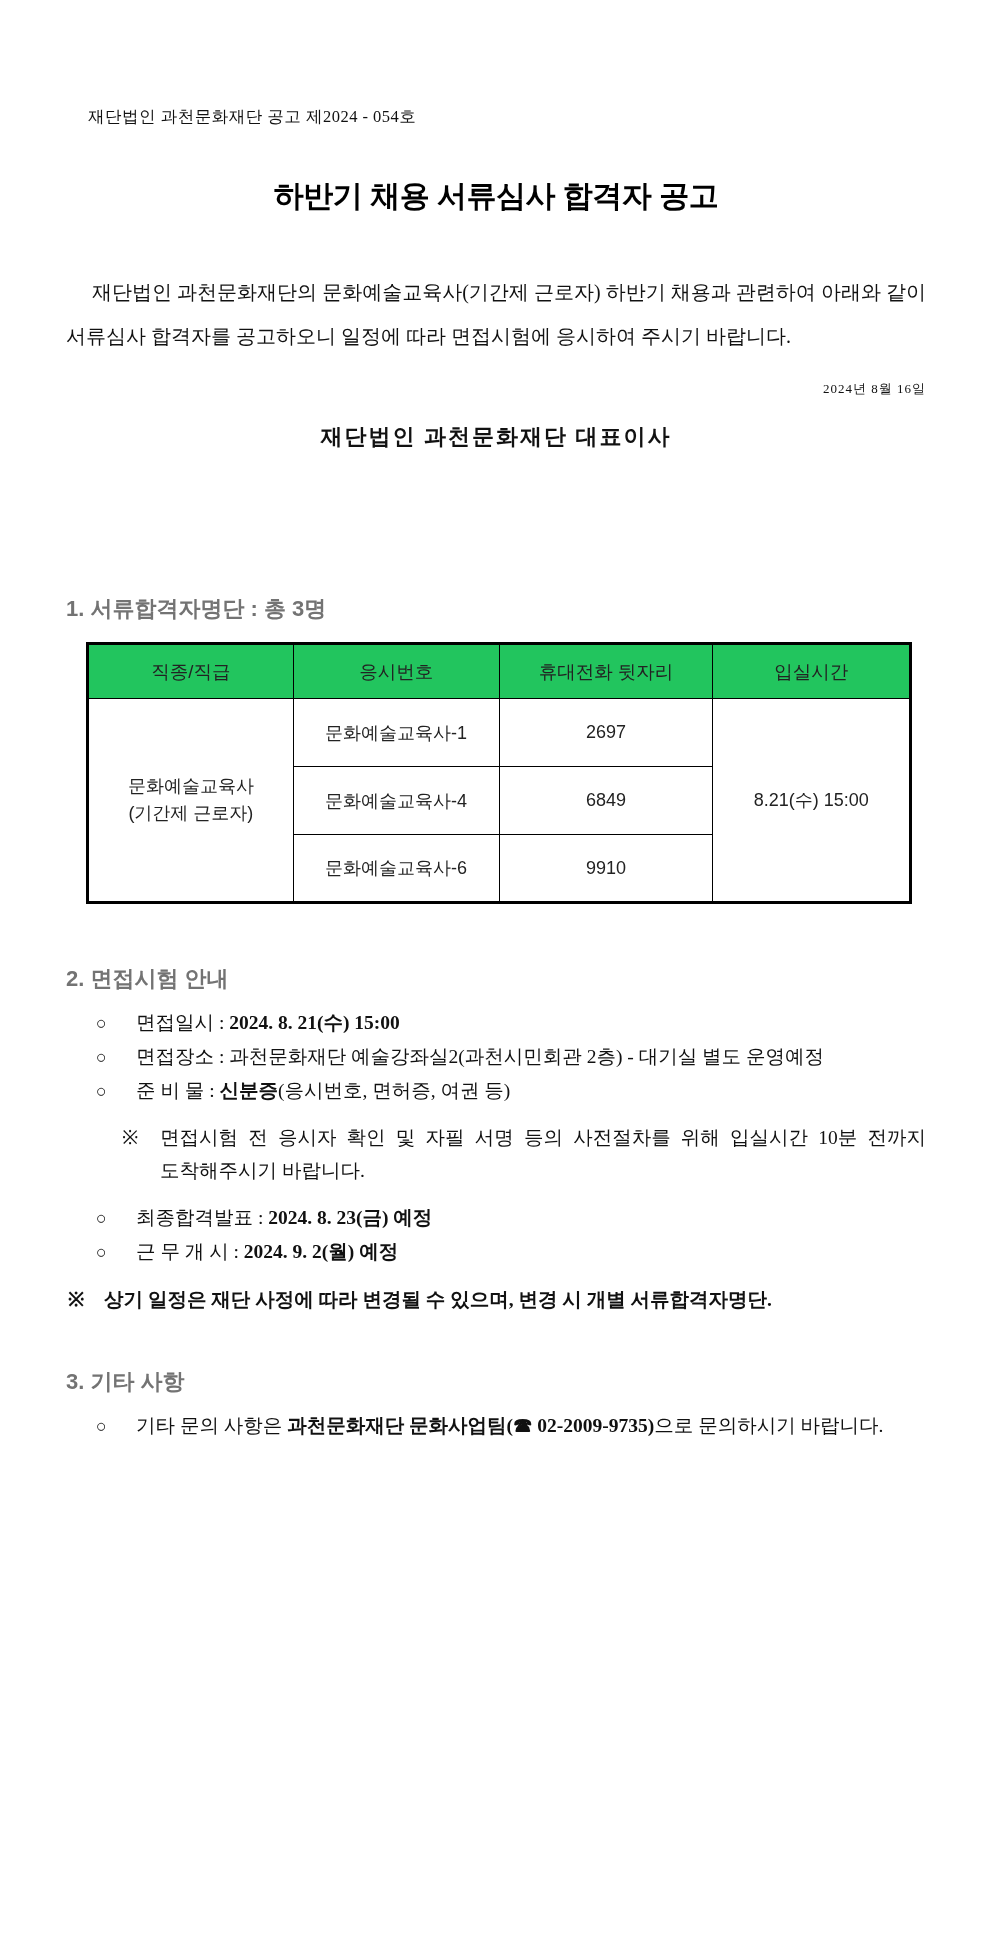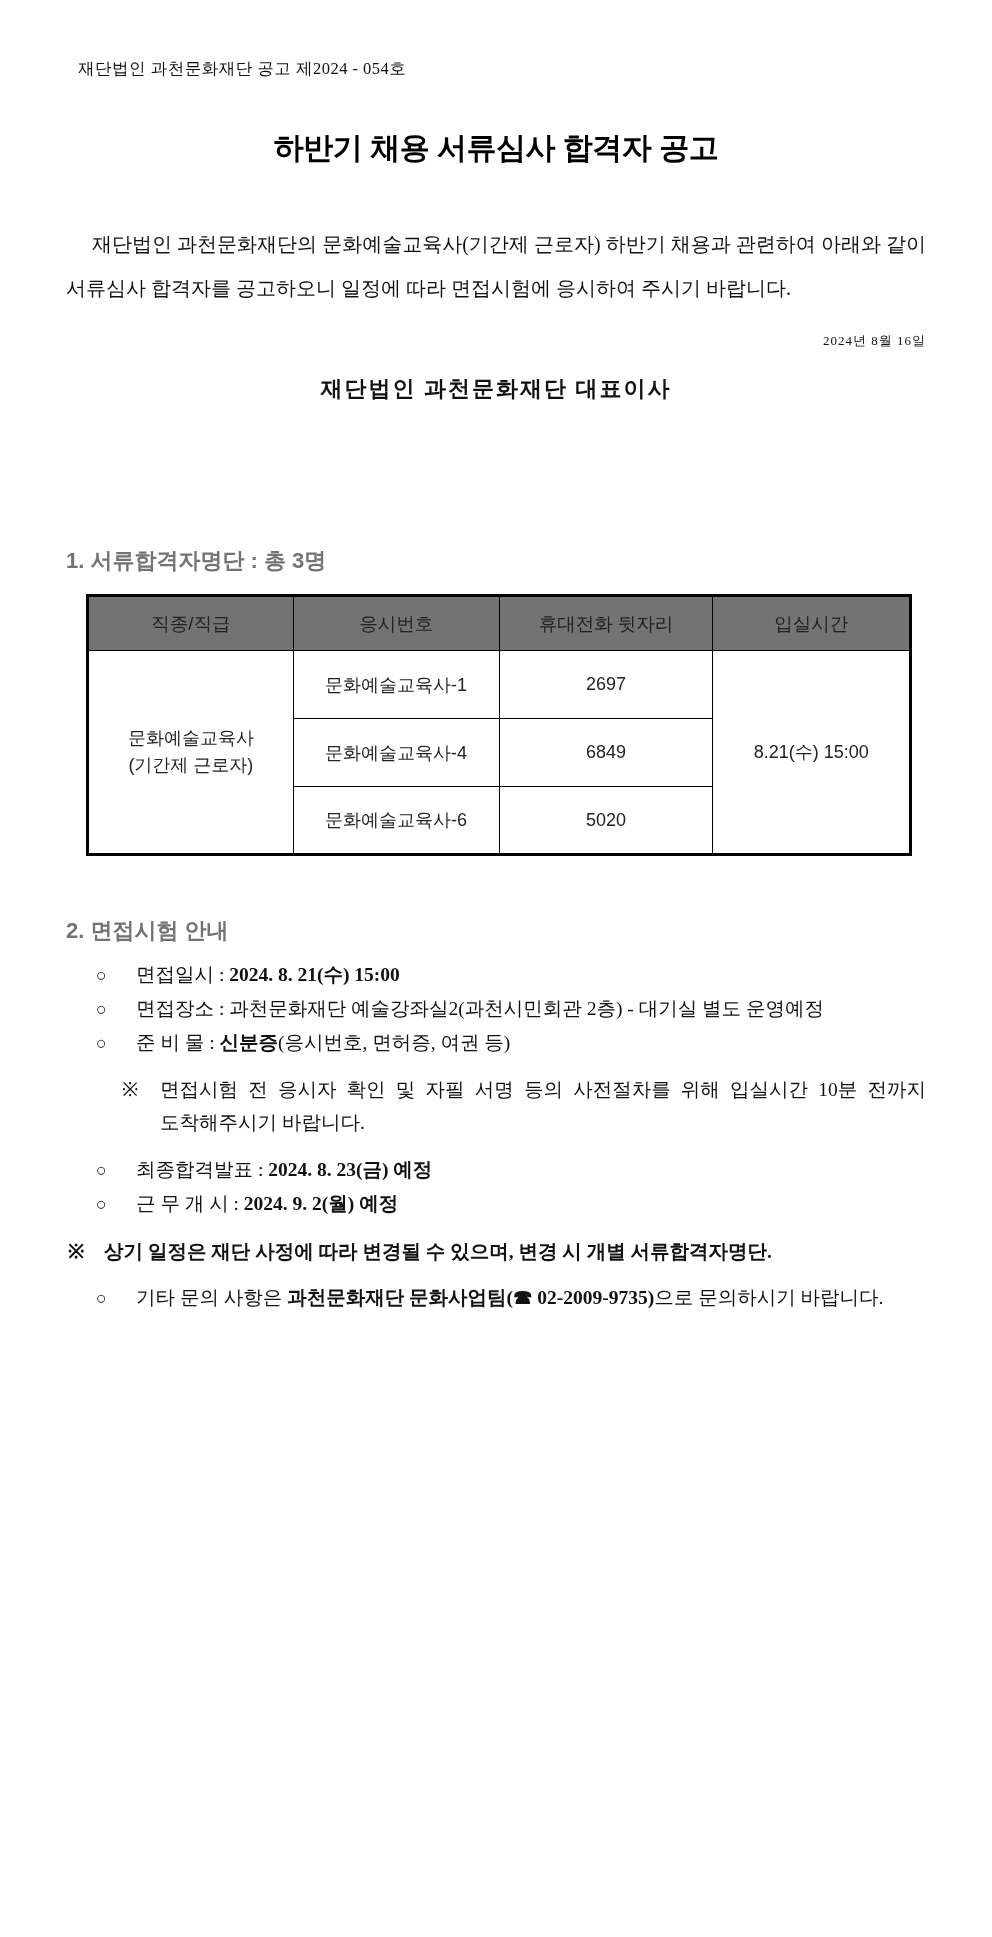--- a/index.html
+++ b/index.html
@@ -4,21 +4,21 @@
 <style>
   * { margin:0; padding:0; box-sizing:border-box; }
   html, body { background:#ffffff; }
   body {
     width:992px; height:1937px; margin:0 auto;
     font-family:"Liberation Serif","DejaVu Serif",serif;
     color:#111; overflow:hidden;
   }
   .content { padding:0 66px; }
 
-  .notice-no { padding-top:58px; font-size:16.5px; letter-spacing:.5px; margin-left:12px; }
+  .notice-no { padding-top:106px; font-size:16.5px; letter-spacing:.5px; margin-left:22px; }
 
   .title {
     margin-top:40px; text-align:center;
     font-family:"Liberation Sans","DejaVu Sans",sans-serif;
     font-weight:800; font-size:30px; line-height:56px;
     letter-spacing:-.5px; color:#000;
   }
   .title span { display:block; }
 
   .intro {
@@ -37,21 +37,21 @@
   .sec2 { margin-top:60px; }
   .sec3 { margin-top:50px; }
 
   .pass-table {
     margin-top:18px; margin-left:20px; width:826px;
     border-collapse:collapse; border:3px solid #000;
     font-family:"Liberation Sans","DejaVu Sans",sans-serif;
     font-size:18px; color:#222; text-align:center;
   }
   .pass-table th, .pass-table td { border:1.5px solid #000; }
-  .pass-table thead tr { height:55px; background:#737373; }
+  .pass-table thead tr { height:55px; background:#22c55e; }
   .pass-table thead th { font-weight:normal; font-size:18.5px; }
   .pass-table tbody tr { height:68px; }
   .job-cell span { display:block; line-height:27px; }
 
   .bullets { margin-top:12px; }
   .bullet {
     display:flex; margin-left:30px; line-height:34px; font-size:19.5px; word-break:keep-all;
   }
   .b-mark { width:40px; flex:none; font-size:18px; }
   .bullet b { font-weight:bold; }
@@ -113,21 +113,21 @@
         <td>문화예술교육사-1</td>
         <td>2697</td>
         <td rowspan="3">8.21(수) 15:00</td>
       </tr>
       <tr>
         <td>문화예술교육사-4</td>
         <td>6849</td>
       </tr>
       <tr>
         <td>문화예술교육사-6</td>
-        <td>5020</td>
+        <td>9910</td>
       </tr>
     </tbody>
   </table>
 
   <h2 class="sec-heading sec2">2. 면접시험 안내</h2>
 
   <div class="bullets">
 
     <div class="bullet">
       <span class="b-mark">○</span>
@@ -159,20 +159,21 @@
       <span><span>근 무 개 시 : </span><b>2024. 9. 2(월) 예정</b><span></span></span>
     </div>
 
     <div class="note-strong">
       <span class="n-mark">※</span>
       <span>상기 일정은 재단 사정에 따라 변경될 수 있으며, 변경 시 개별 서류합격자명단.</span>
     </div>
 
   </div>
 
+  <h2 class="sec-heading sec3">3. 기타 사항</h2>
 
   <div class="bullets">
     <div class="bullet">
       <span class="b-mark">○</span>
       <span><span>기타 문의 사항은 </span><b>과천문화재단 문화사업팀(☎ 02-2009-9735)</b><span>으로 문의하시기 바랍니다.</span></span>
     </div>
   </div>
 
 </div>
 

